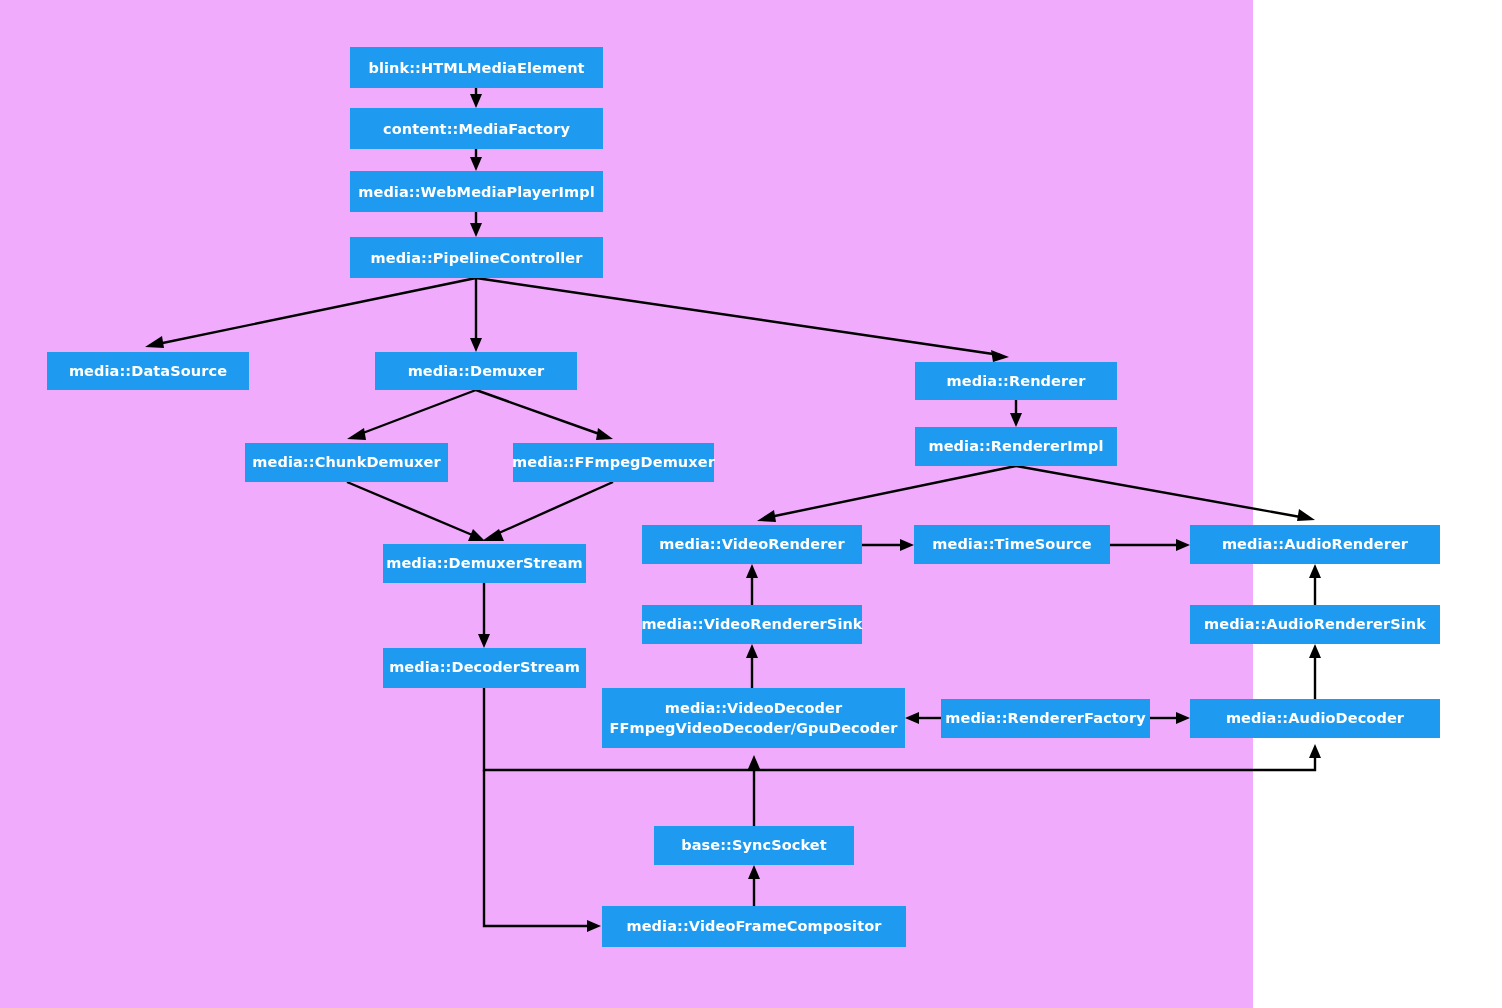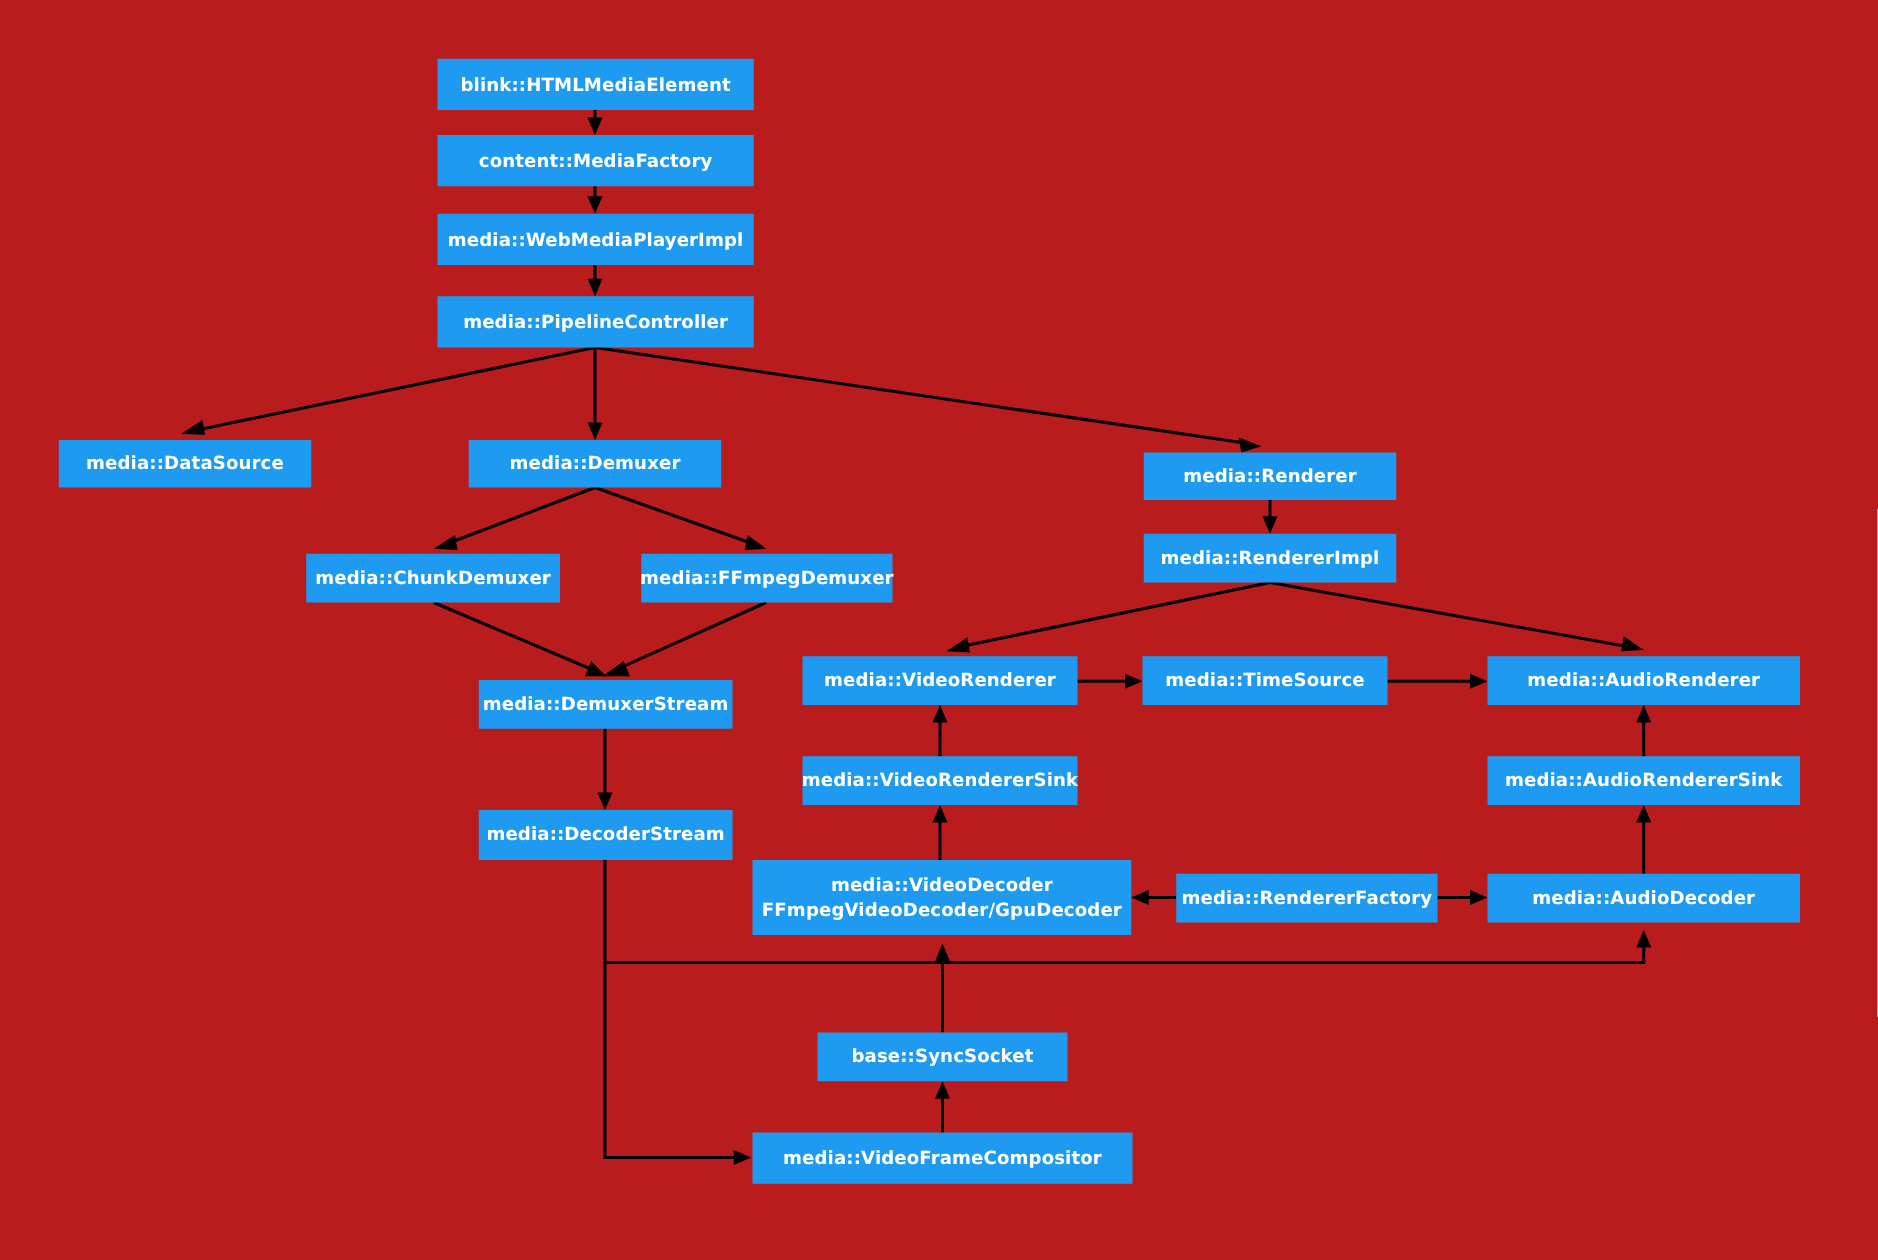--- a/index.html
+++ b/index.html
@@ -8,23 +8,23 @@
     background: #ffffff;
   }
   body {
     width: 1502px;
     height: 1008px;
     font-family: "DejaVu Sans", "Liberation Sans", sans-serif;
     overflow: hidden;
   }
   #diagram-root {
     position: relative;
-    width: 1502px;
+    width: 1253px;
     height: 1008px;
-    background: #b91c1c;
+    background: #f0abfc;
     text-decoration: underline;
   }
   svg#graph {
     position: absolute;
     left: 0;
     top: 0;
     width: 1502px;
     height: 1008px;
     display: block;
   }

